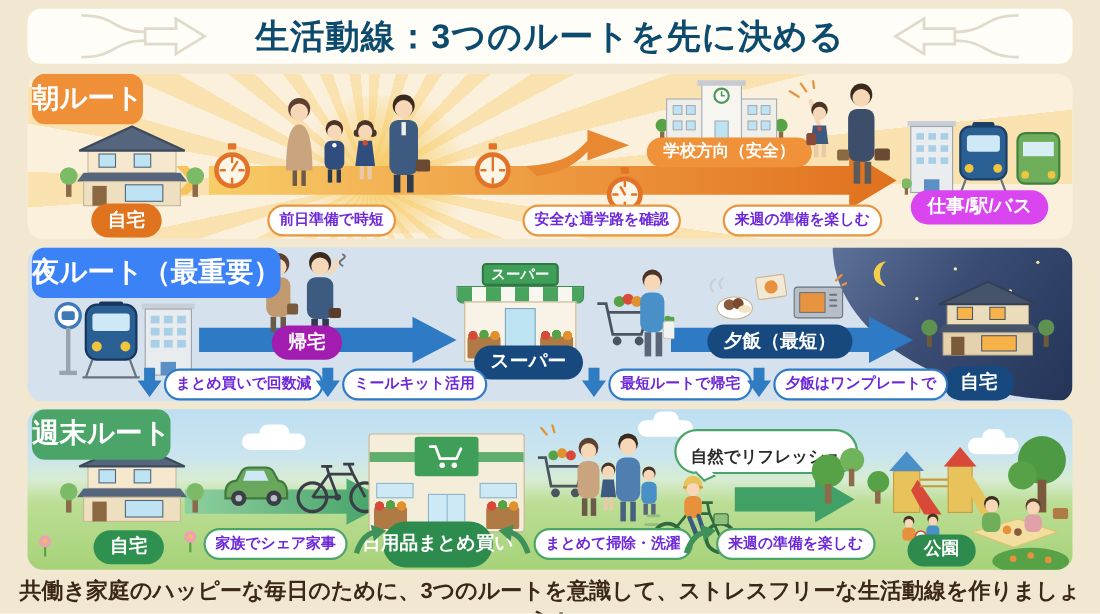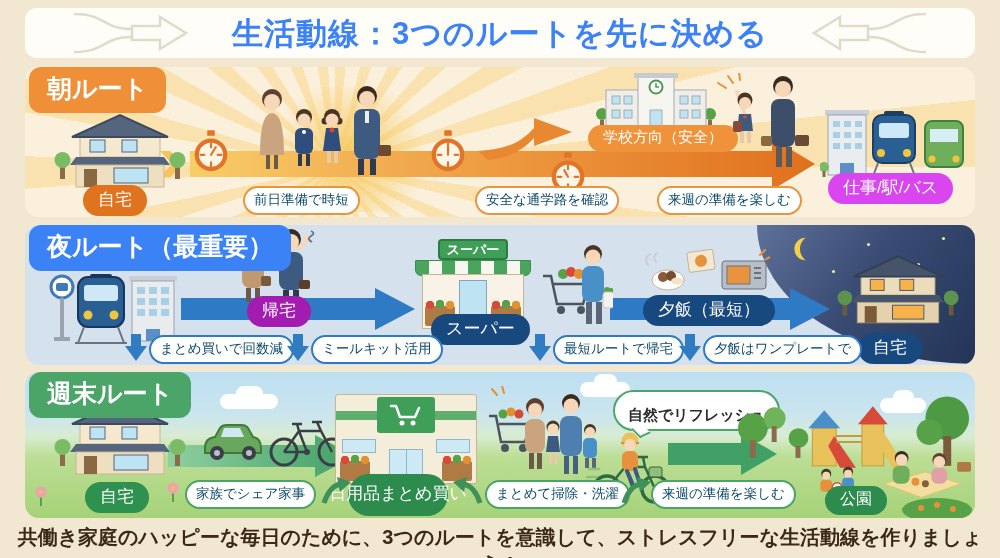--- a/index.html
+++ b/index.html
@@ -2,43 +2,43 @@
 <html><head>
 <meta charset="utf-8">
 <style>
   html,body{margin:0;padding:0}
   #stage{position:relative;width:1000px;height:558px;background:#F2E8D2;overflow:hidden;
          font-family:"Liberation Sans","DejaVu Sans",sans-serif;color:#2b2b2b}
   .abs{position:absolute}
   
   #title-card{left:25px;top:8px;width:950px;height:50px;background:#FEFDF7;border-radius:12px}
   #title-text{left:0;top:0;width:100%;height:52px;line-height:52px;text-align:center;
-              font-size:31px;font-weight:bold;color:#3b82f6;letter-spacing:1px}
+              font-size:31px;font-weight:bold;color:#0c4a6e;letter-spacing:1px}
   .deco{opacity:.85}
   
   .panel{position:absolute;left:25px;width:950px;border-radius:14px;overflow:hidden}
   #panel-morning{top:67px;height:150px;background:#FAF0DB}
   #panel-night{top:225px;height:140px;background:#D5E1ED}
   #panel-weekend{top:372px;height:146px;
     background:linear-gradient(180deg,#BEDFF2 0%,#CBE5EE 30%,#D8ECD2 44%,#BCDE95 58%,#A6D278 100%)}
   .rays{position:absolute;inset:0;
     background:repeating-conic-gradient(from 0deg at 310px 100px,rgba(250,215,140,.55) 0deg 6deg,rgba(250,215,140,0) 6deg 14deg)}
   .sunglow{position:absolute;left:235px;top:20px;width:180px;height:125px;
     background:radial-gradient(circle at 50% 55%,rgba(247,200,90,.95) 0%,rgba(247,200,90,0) 68%)}
   .nightsky{position:absolute;right:0;top:0;width:218px;height:139px;
     background:linear-gradient(125deg,#5E7199 0%,#3A4C74 45%,#233457 100%);
     border-bottom-left-radius:100% 100%}
   .star{position:absolute;width:3px;height:3px;border-radius:50%;background:#F6E9B0}
   
   .badge-h{position:absolute;left:4px;top:0;color:#fff;font-weight:bold;font-size:25px;
-           padding:5px 18px 8px;border-radius:12px;white-space:nowrap}
+           padding:5px 0 8px;border-radius:12px;white-space:nowrap}
   .pill{position:absolute;display:flex;align-items:center;justify-content:center;
-        font-weight:normal;white-space:nowrap;border-radius:999px;box-sizing:border-box}
+        font-weight:bold;white-space:nowrap;border-radius:999px;box-sizing:border-box}
   .pill.solid{color:#fff;font-size:17px;padding:3px 15px 5px}
-  .pill.tip{background:#fff;font-size:13.5px;color:#0c4a6e;padding:3px 9px 4px;border:2px solid #E8953F}
+  .pill.tip{background:#fff;font-size:13.5px;color:#6d28d9;padding:3px 9px 4px;border:2px solid #E8953F}
   .pill.tip.n{border-color:#2E7AC5}
   .pill.tip.w{border-color:#4BA468}
   .bubble{position:absolute;background:#fff;border:2px solid #4BA468;border-radius:999px;
           font-weight:bold;font-size:15px;padding:14px 13px 4px;white-space:nowrap}
   .bubble::after{content:"";position:absolute;left:20px;bottom:-8px;width:10px;height:10px;
           background:#fff;border-left:2px solid #4BA468;border-bottom:2px solid #4BA468;
           transform:rotate(-25deg) skewX(20deg)}
   .stack2{flex-direction:row;line-height:1.15;font-size:14px}
   
   .shop-sign{position:absolute;left:50%;transform:translateX(-50%);top:0;width:70px;height:21px;

